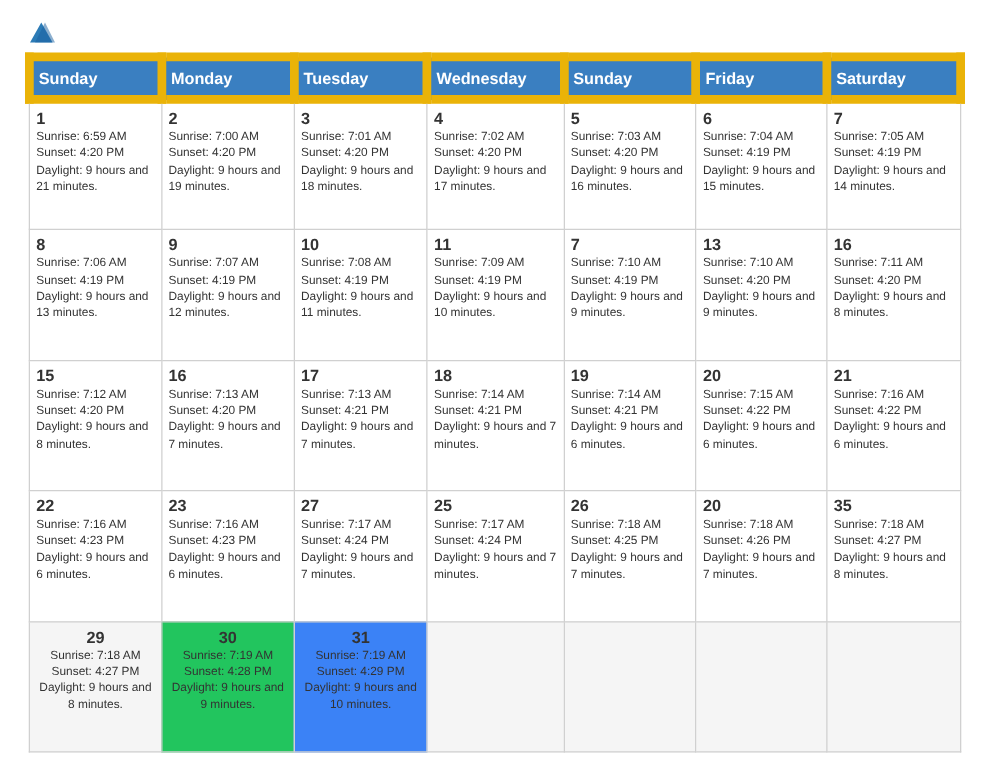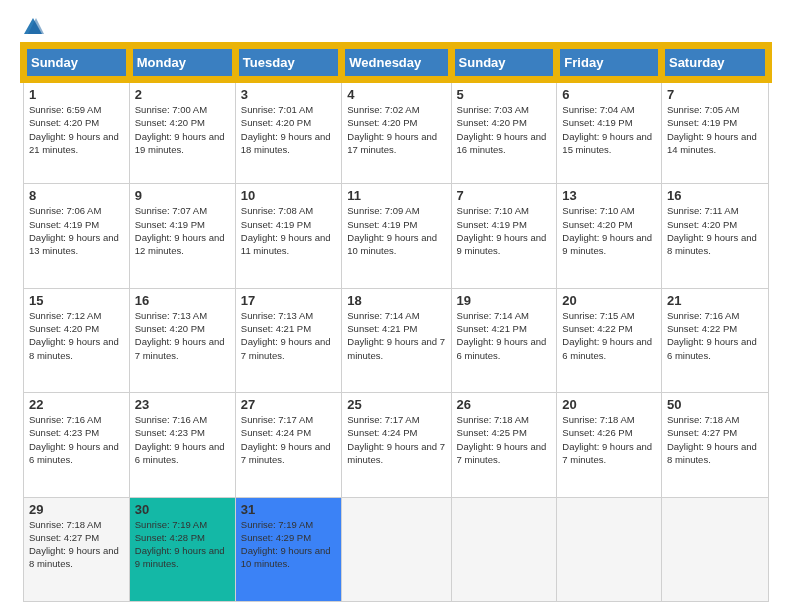--- a/index.html
+++ b/index.html
@@ -72,20 +72,21 @@
     .calendar-table td {
       border: 1px solid #d0d0d0;
       vertical-align: top;
       padding: 4px 5px;
       width: 113px;
       height: 82px;
       background: #fff;
     }
     .calendar-table tr:last-child td {
       background: #f5f5f5;
+      text-align: center;
     }
     .day-num {
       font-size: 13px;
       font-weight: bold;
       color: #333;
       display: block;
       margin-bottom: 1px;
     }
     .day-info {
       font-size: 9.5px;
@@ -241,30 +242,30 @@
       </td>
           <td>
         <span class="day-num">26</span>
         <span class="day-info">Sunrise: 7:18 AM<br>Sunset: 4:25 PM<br>Daylight: 9 hours and 7 minutes.</span>
       </td>
           <td>
         <span class="day-num">20</span>
         <span class="day-info">Sunrise: 7:18 AM<br>Sunset: 4:26 PM<br>Daylight: 9 hours and 7 minutes.</span>
       </td>
           <td>
-        <span class="day-num">50</span>
+        <span class="day-num">35</span>
         <span class="day-info">Sunrise: 7:18 AM<br>Sunset: 4:27 PM<br>Daylight: 9 hours and 8 minutes.</span>
       </td>
         </tr>
         <tr>
           <td style="background: rgb(245, 245, 245);">
         <span class="day-num">29</span>
         <span class="day-info">Sunrise: 7:18 AM<br>Sunset: 4:27 PM<br>Daylight: 9 hours and 8 minutes.</span>
       </td>
-          <td style="background: #14b8a6;">
+          <td style="background: #22c55e;">
         <span class="day-num">30</span>
         <span class="day-info">Sunrise: 7:19 AM<br>Sunset: 4:28 PM<br>Daylight: 9 hours and 9 minutes.</span>
       </td>
           <td style="background: #3b82f6;">
         <span class="day-num">31</span>
         <span class="day-info">Sunrise: 7:19 AM<br>Sunset: 4:29 PM<br>Daylight: 9 hours and 10 minutes.</span>
       </td>
           <td class="empty-cell" style="background: rgb(245, 245, 245);"></td>
           <td class="empty-cell" style="background: rgb(245, 245, 245);"></td>
           <td class="empty-cell" style="background: rgb(245, 245, 245);"></td>

